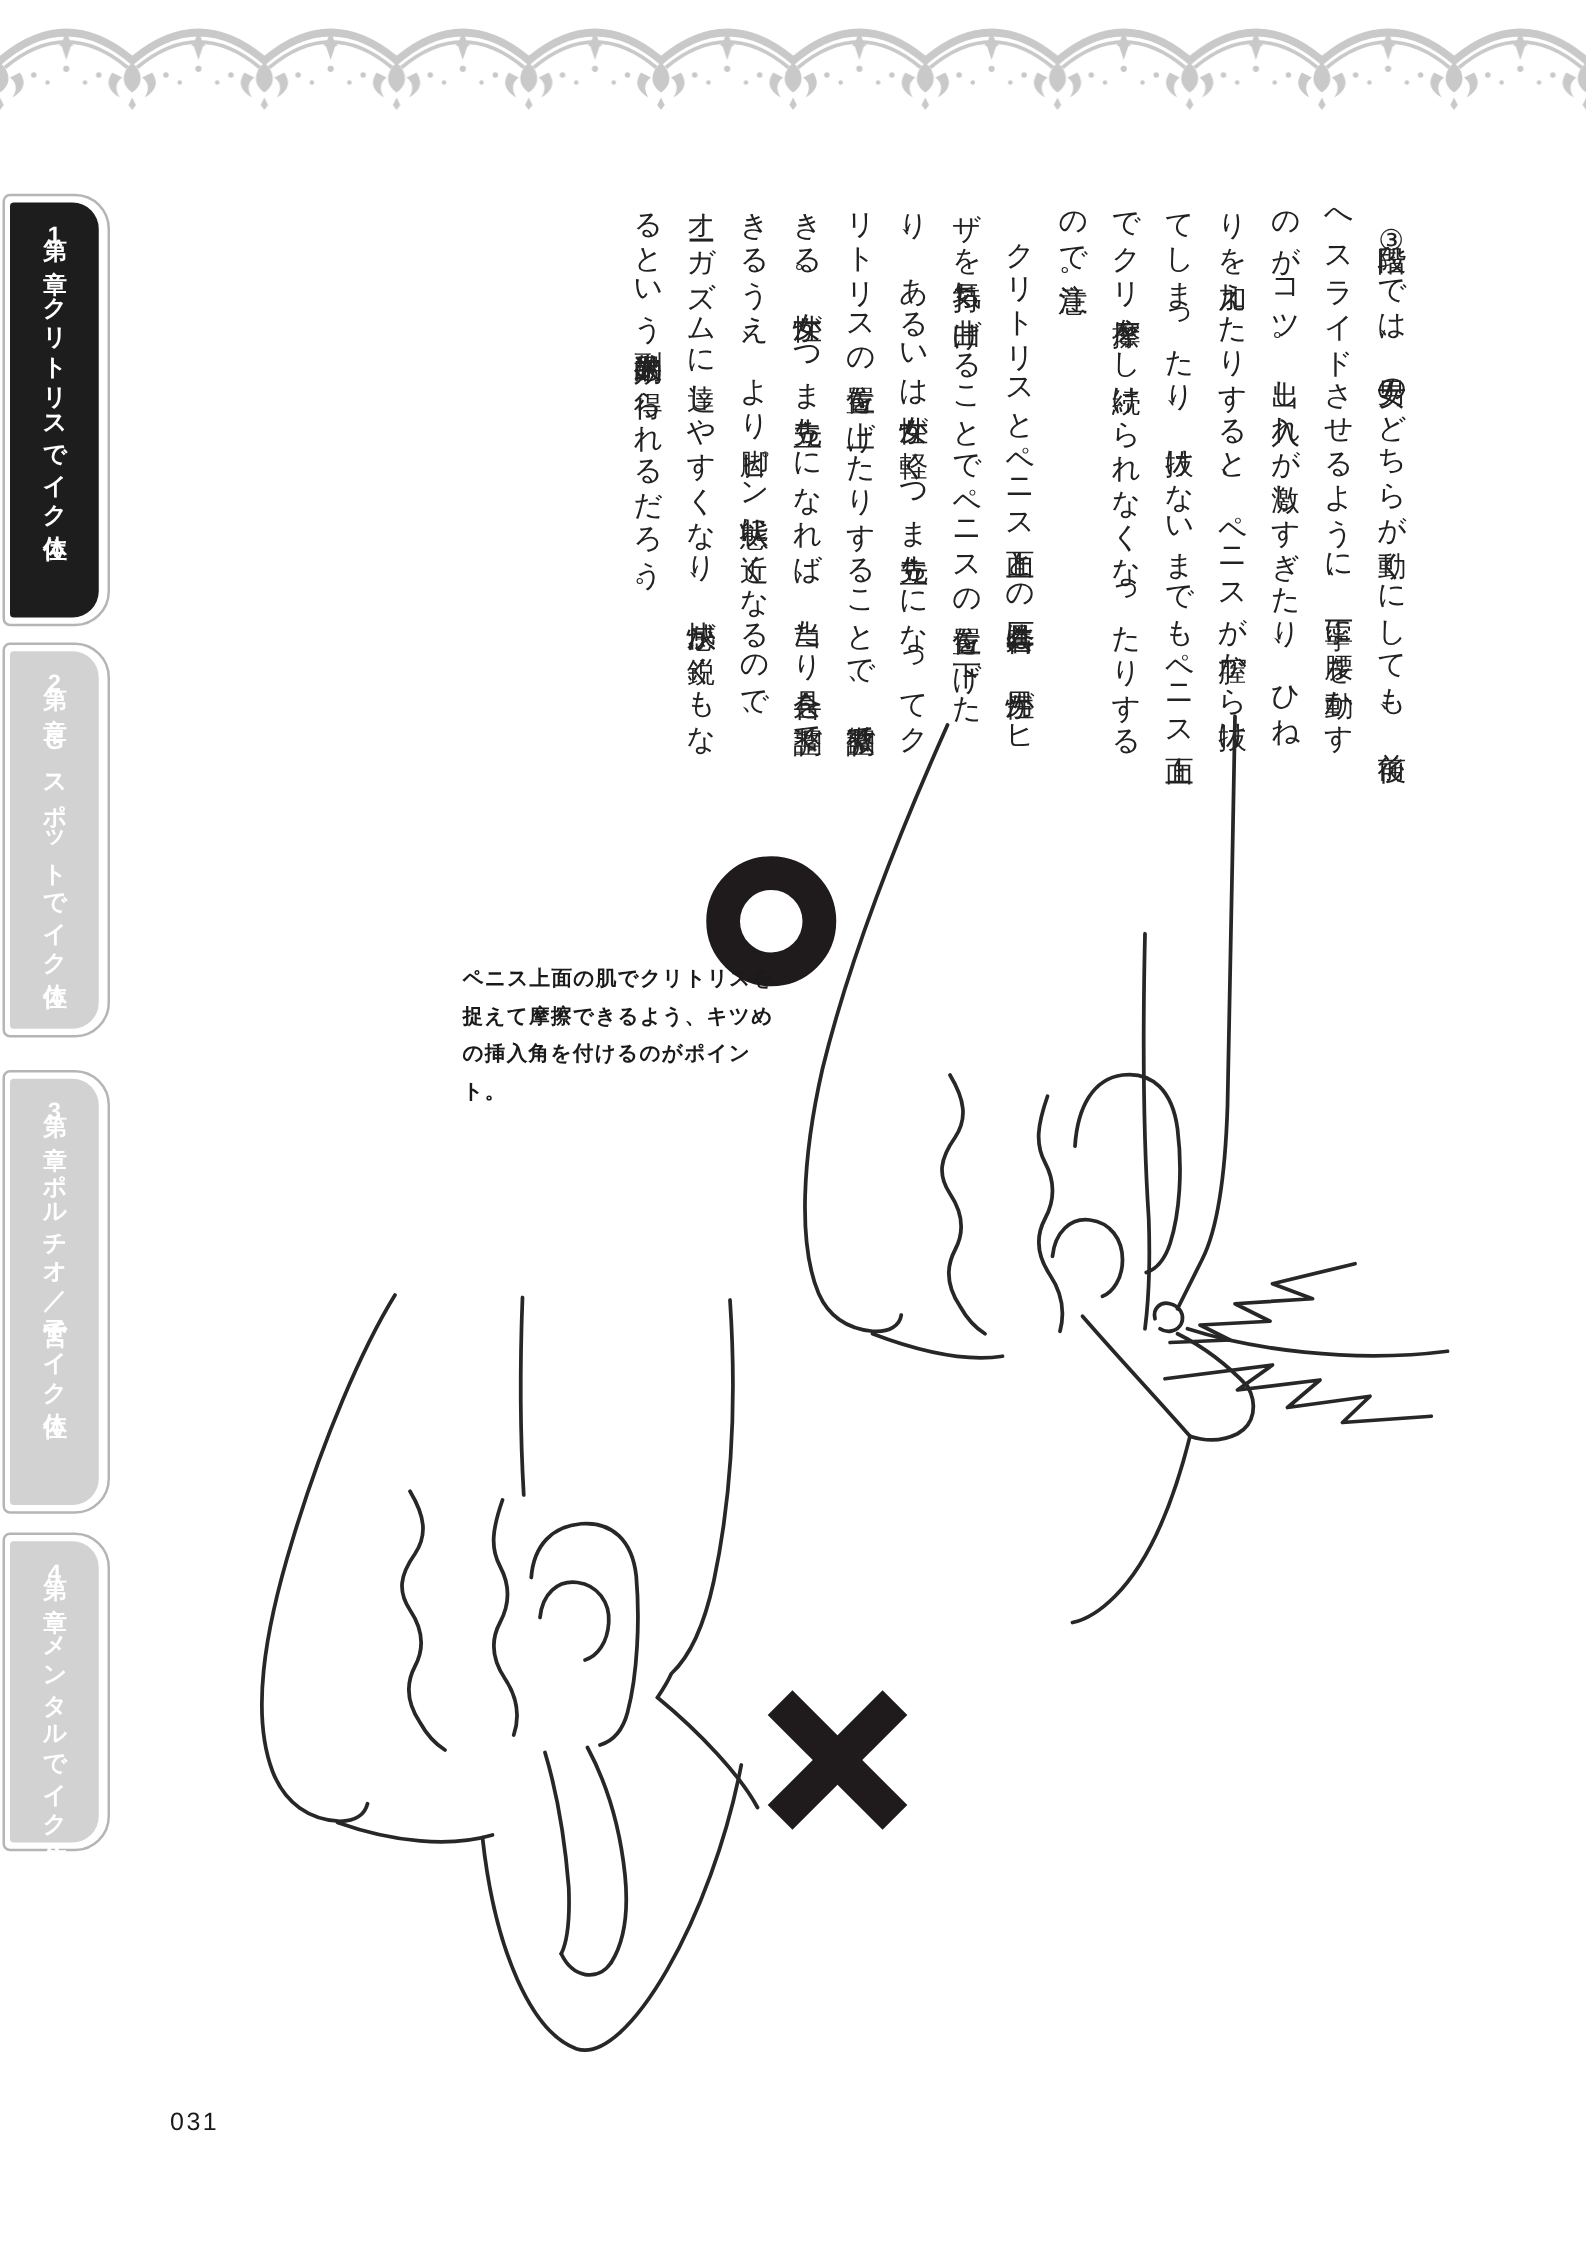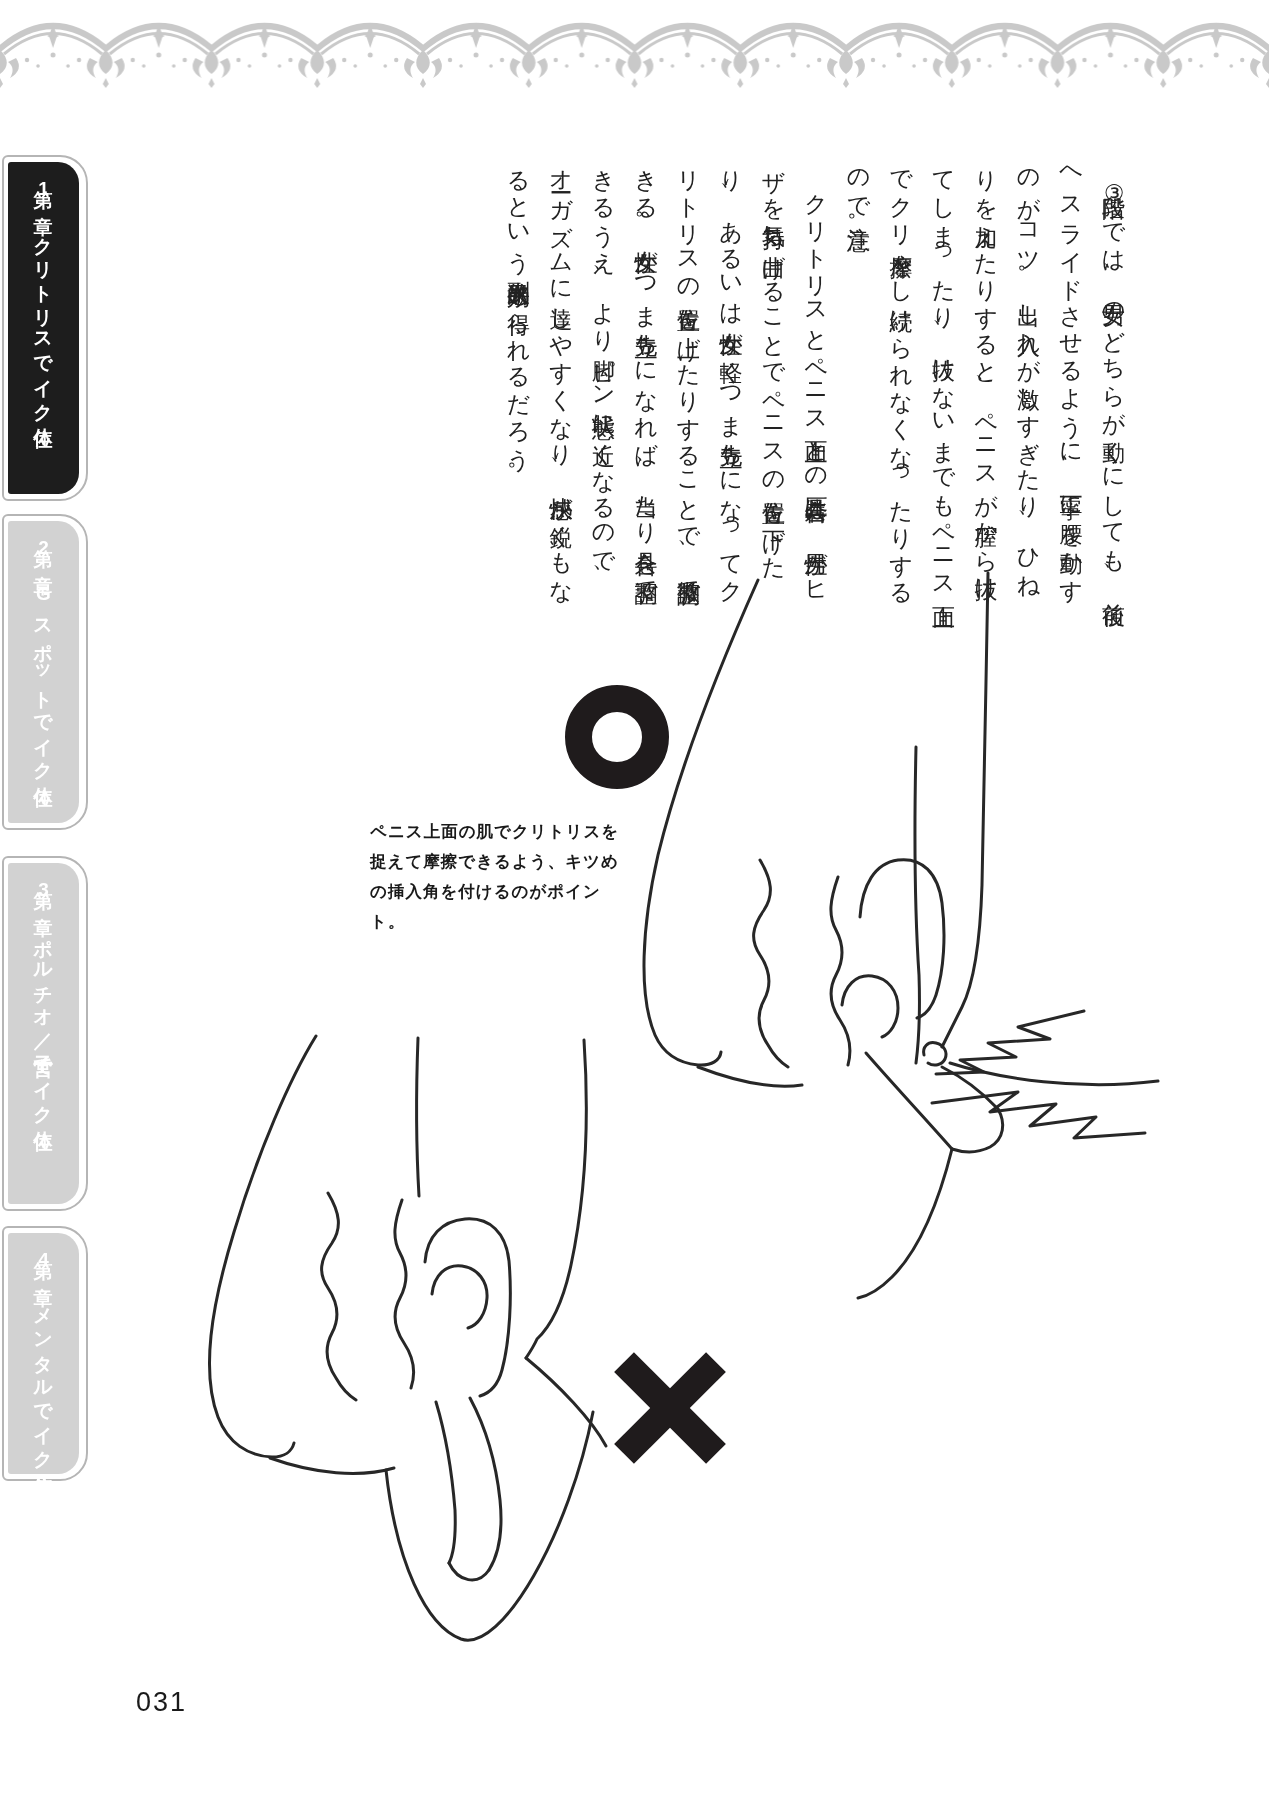--- a/index.html
+++ b/index.html
@@ -48,32 +48,32 @@
     position:absolute;left:-15px;top:36px;width:130px;height:28px;
     background:#1f1b1c;
   }
   .bad-mark .bar.a{transform:rotate(45deg);}
   .bad-mark .bar.b{transform:rotate(-45deg);}
   
   .caption{
     position:absolute;font-weight:bold;font-size:16.5px;
     line-height:30px;letter-spacing:1px;color:#1a1a1a;
   }
-  .caption-good{left:370px;top:816px;width:258px;}
+  .caption-good{left:370px;top:768px;width:258px;font-family:Liberation Serif, serif;}
   .caption-bad{left:624px;top:1482px;width:252px;}
   
   .art{position:absolute;pointer-events:none;}
   .art-good{left:560px;top:555px;}
   .art-bad{left:140px;top:1030px;}
   .art path,.art circle{fill:none;stroke:#272727;stroke-width:3;
     stroke-linecap:round;stroke-linejoin:round;}
   
   .page-number{
     position:absolute;left:136px;top:1687px;
-    font-size:27px;letter-spacing:2px;color:#1a1a1a;
+    font-size:20px;letter-spacing:2px;color:#1a1a1a;
   }
 </style>
 </head>
 <body>
 
 <div class="page">
 
   <svg class="ornament" viewBox="0 0 1269 80" xmlns="http://www.w3.org/2000/svg">
     <defs>
       <pattern id="lace" x="0" y="0" width="105.75" height="80" patternUnits="userSpaceOnUse">

